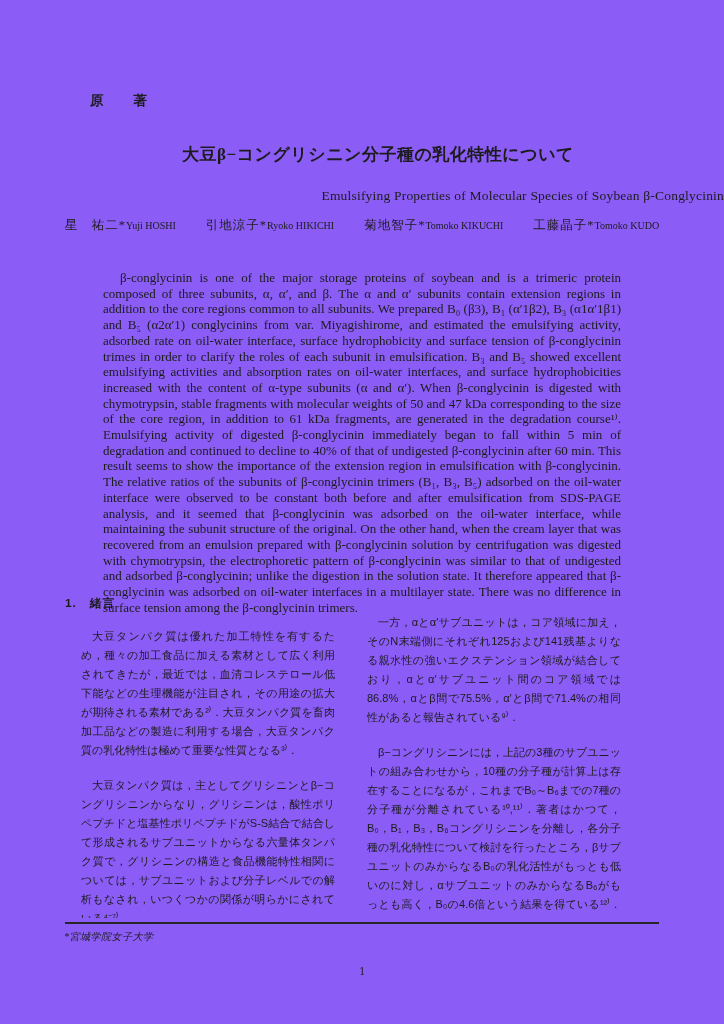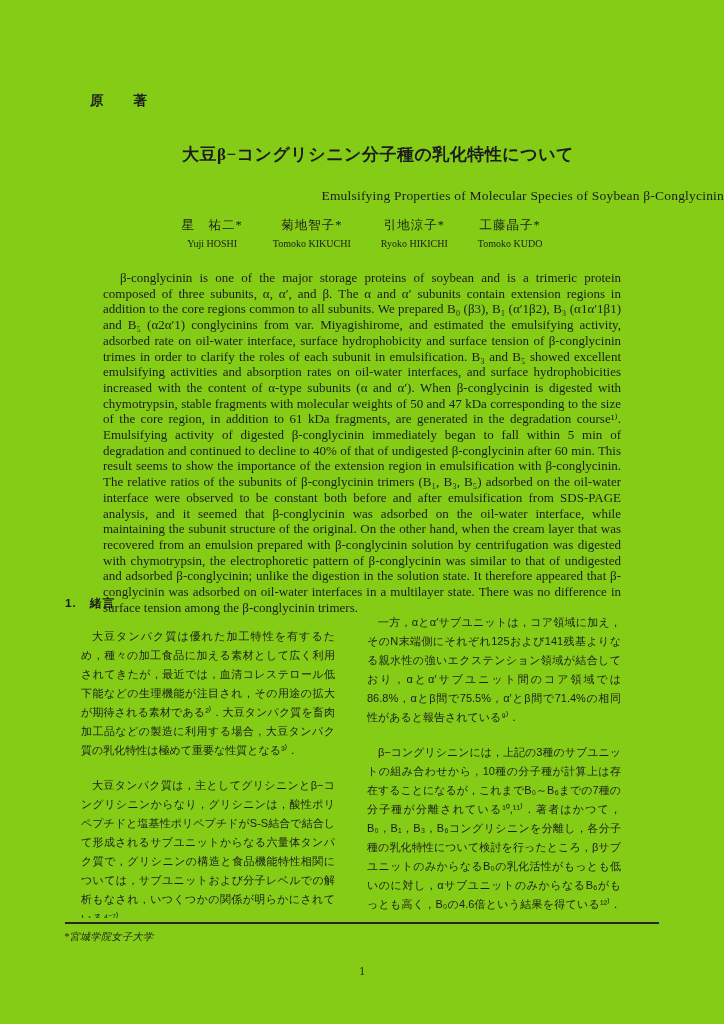--- a/index.html
+++ b/index.html
@@ -1,20 +1,20 @@
 <!DOCTYPE html>
 <html><head>
 <meta charset="utf-8">
 <style>
   html,body{margin:0;padding:0;background:#9a9a9a;}
   .page{
     position:relative;
     width:724px;height:1024px;
     margin:0 auto;
-    background:#84cc16;
+    background:#8b5cf6;
     color:#1c1c1c;
     overflow:hidden;
     font-family:"Liberation Serif","DejaVu Serif",serif;
   }
   .category-label{
     position:absolute;left:90px;top:92px;
     font-family:"Liberation Sans","DejaVu Sans",sans-serif;
     font-size:13.5px;font-weight:bold;letter-spacing:1px;
   }
   .title-ja{
@@ -24,21 +24,21 @@
   }
   .title-en{
     position:absolute;left:0;top:188px;width:100%;
     text-align:right;
     font-size:13.5px;letter-spacing:0.2px;
   }
   .authors{
     position:absolute;left:0;top:216px;width:100%;
     display:flex;justify-content:center;gap:30px;
   }
-  .author-col{display:flex;flex-direction:column;align-items:center;}
+  .author-col{display:flex;align-items:center;}
   .author-ja{font-size:12.5px;letter-spacing:1px;line-height:19px;}
   .author-en{font-size:10px;line-height:18px;}
   .abstract{
     position:absolute;left:103px;top:270px;width:518px;
     font-size:13px;line-height:15.7px;
     text-align:justify;text-indent:17px;
   }
   .columns{
     position:absolute;left:65px;top:596px;width:594px;height:322px;
     display:flex;overflow:hidden;
@@ -78,26 +78,26 @@
   <div class="title-ja">大豆β−コングリシニン分子種の乳化特性について</div>
 
   <div class="title-en">Emulsifying Properties of Molecular Species of Soybean β-Conglycinin</div>
 
   <div class="authors">
     <div class="author-col">
       <span class="author-ja">星　祐二*</span>
       <span class="author-en">Yuji HOSHI</span>
     </div>
     <div class="author-col">
+      <span class="author-ja">引地涼子*</span>
+      <span class="author-en">Ryoko HIKICHI</span>
+    </div>
+    <div class="author-col">
       <span class="author-ja">菊地智子*</span>
       <span class="author-en">Tomoko KIKUCHI</span>
-    </div>
-    <div class="author-col">
-      <span class="author-ja">引地涼子*</span>
-      <span class="author-en">Ryoko HIKICHI</span>
     </div>
     <div class="author-col">
       <span class="author-ja">工藤晶子*</span>
       <span class="author-en">Tomoko KUDO</span>
     </div>
   </div>
 
   <div class="abstract">β-conglycinin is one of the major storage proteins of soybean and is a trimeric protein composed of three subunits, α, α′, and β. The α and α′ subunits contain extension regions in addition to the core regions common to all subunits. We prepared B₀ (β3), B₁ (α′1β2), B₃ (α1α′1β1) and B₅ (α2α′1) conglycinins from var. Miyagishirome, and estimated the emulsifying activity, adsorbed rate on oil-water interface, surface hydrophobicity and surface tension of β-conglycinin trimes in order to clarify the roles of each subunit in emulsification. B₃ and B₅ showed excellent emulsifying activities and absorption rates on oil-water interfaces, and surface hydrophobicities increased with the content of α-type subunits (α and α′). When β-conglycinin is digested with chymotrypsin, stable fragments with molecular weights of 50 and 47 kDa corresponding to the size of the core region, in addition to 61 kDa fragments, are generated in the degradation course¹⁾. Emulsifying activity of digested β-conglycinin immediately began to fall within 5 min of degradation and continued to decline to 40% of that of undigested β-conglycinin after 60 min. This result seems to show the importance of the extension region in emulsification with β-conglycinin. The relative ratios of the subunits of β-conglycinin trimers (B₁, B₃, B₅) adsorbed on the oil-water interface were observed to be constant both before and after emulsification from SDS-PAGE analysis, and it seemed that β-conglycinin was adsorbed on the oil-water interface, while maintaining the subunit structure of the original. On the other hand, when the cream layer that was recovered from an emulsion prepared with β-conglycinin solution by centrifugation was digested with chymotrypsin, the electrophoretic pattern of β-conglycinin was similar to that of undigested and adsorbed β-conglycinin; unlike the digestion in the solution state. It therefore appeared that β-conglycinin was adsorbed on oil-water interfaces in a multilayer state. There was no difference in surface tension among the β-conglycinin trimers.</div>
 
   <div class="columns">

